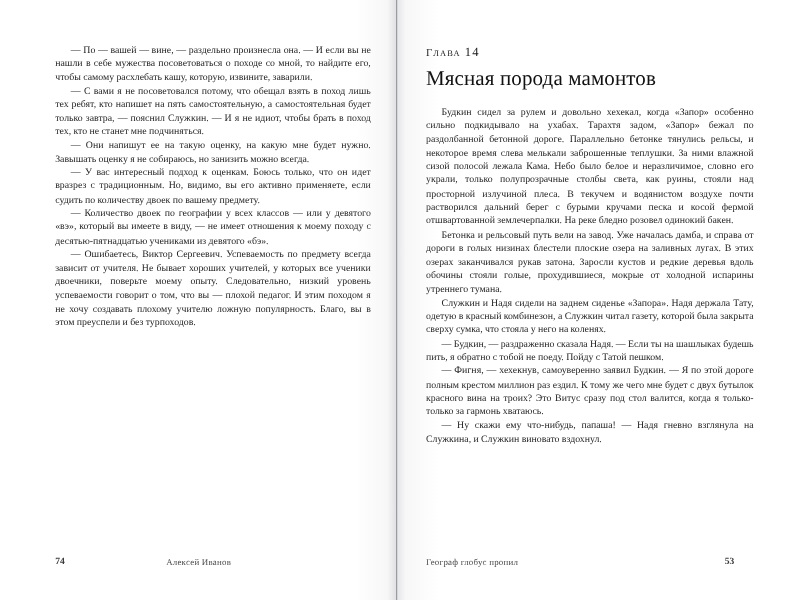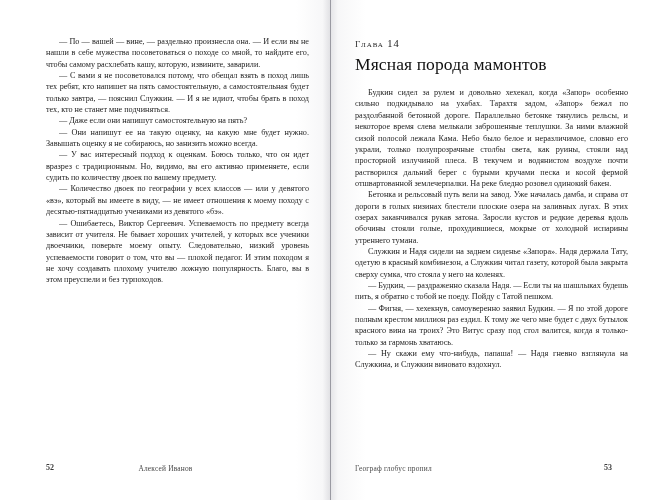--- a/index.html
+++ b/index.html
@@ -141,28 +141,27 @@
 <body>
 
 <div class="spread">
 
   <div class="gutter-line"></div>
 
   <div class="page page-left">
     <div class="textblock">
       <p class="body first">— По — вашей — вине, — раздельно произнесла она. — И если вы не нашли в себе мужества посоветоваться о походе со мной, то найдите его, чтобы самому расхлебать кашу, которую, извините, заварили.</p>
       <p class="body cont">— С вами я не посоветовался потому, что обещал взять в поход лишь тех ребят, кто напишет на пять самостоятельную, а самостоятельная будет только завтра, — пояснил Служкин. — И я не идиот, чтобы брать в поход тех, кто не станет мне подчиняться.</p>
-      <p class="body cont">— Даже если они напишут самостоятельную на пять?</p>
       <p class="body cont">— Они напишут ее на такую оценку, на какую мне будет нужно. Завышать оценку я не собираюсь, но занизить можно всегда.</p>
       <p class="body cont">— У вас интересный подход к оценкам. Боюсь только, что он идет вразрез с традиционным. Но, видимо, вы его активно применяете, если судить по количеству двоек по вашему предмету.</p>
       <p class="body cont">— Количество двоек по географии у всех классов — или у девятого «вэ», который вы имеете в виду, — не имеет отношения к моему походу с десятью-пятнадцатью учениками из девятого «бэ».</p>
       <p class="body cont">— Ошибаетесь, Виктор Сергеевич. Успеваемость по предмету всегда зависит от учителя. Не бывает хороших учителей, у которых все ученики двоечники, поверьте моему опыту. Следовательно, низкий уровень успеваемости говорит о том, что вы — плохой педагог. И этим походом я не хочу создавать плохому учителю ложную популярность. Благо, вы в этом преуспели и без турпоходов.</p>
     </div>
 
-    <div class="foot foot-left-num">52</div>
+    <div class="foot foot-left-num">74</div>
     <div class="foot foot-left-author">Алексей Иванов</div>
   </div>
 
   <div class="page page-right">
     <div class="textblock">
       <div class="chapter-label">Глава 14</div>
       <h1 class="chapter-title">Мясная порода мамонтов</h1>
 
       <p class="body first">Будкин сидел за рулем и довольно хехекал, когда «Запор» особенно сильно подкидывало на ухабах. Тарахтя задом, «Запор» бежал по раздолбанной бетонной дороге. Параллельно бетонке тянулись рельсы, и некоторое время слева мелькали заброшенные теплушки. За ними влажной сизой полосой лежала Кама. Небо было белое и неразличимое, словно его украли, только полупрозрачные столбы света, как руины, стояли над просторной излучиной плеса. В текучем и водянистом воздухе почти растворился дальний берег с бурыми кручами песка и косой фермой отшвартованной землечерпалки. На реке бледно розовел одинокий бакен.</p>
       <p class="body cont">Бетонка и рельсовый путь вели на завод. Уже началась дамба, и справа от дороги в голых низинах блестели плоские озера на заливных лугах. В этих озерах заканчивался рукав затона. Заросли кустов и редкие деревья вдоль обочины стояли голые, прохудившиеся, мокрые от холодной испарины утреннего тумана.</p>

